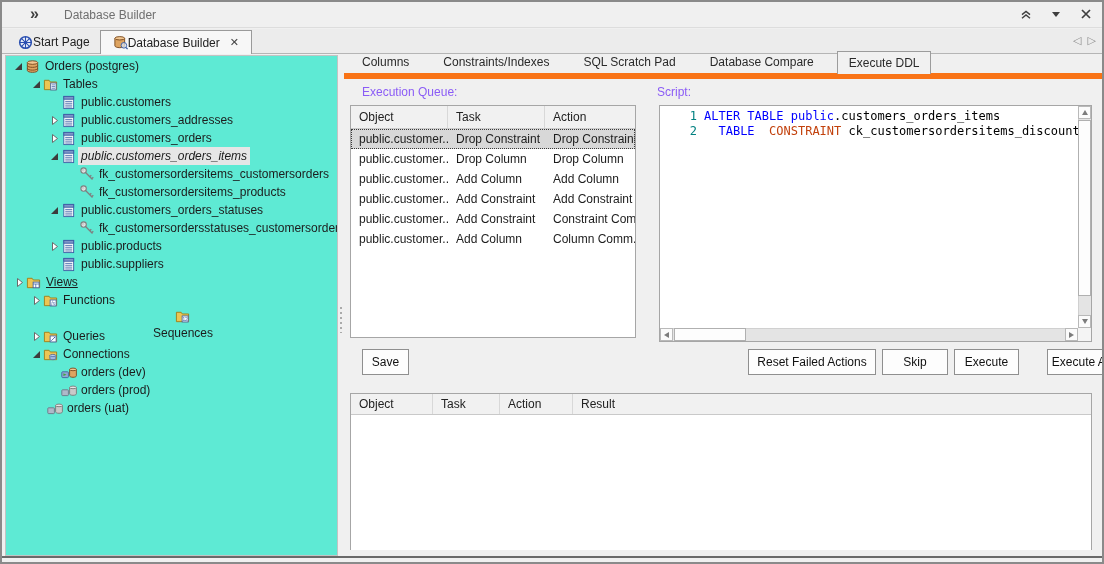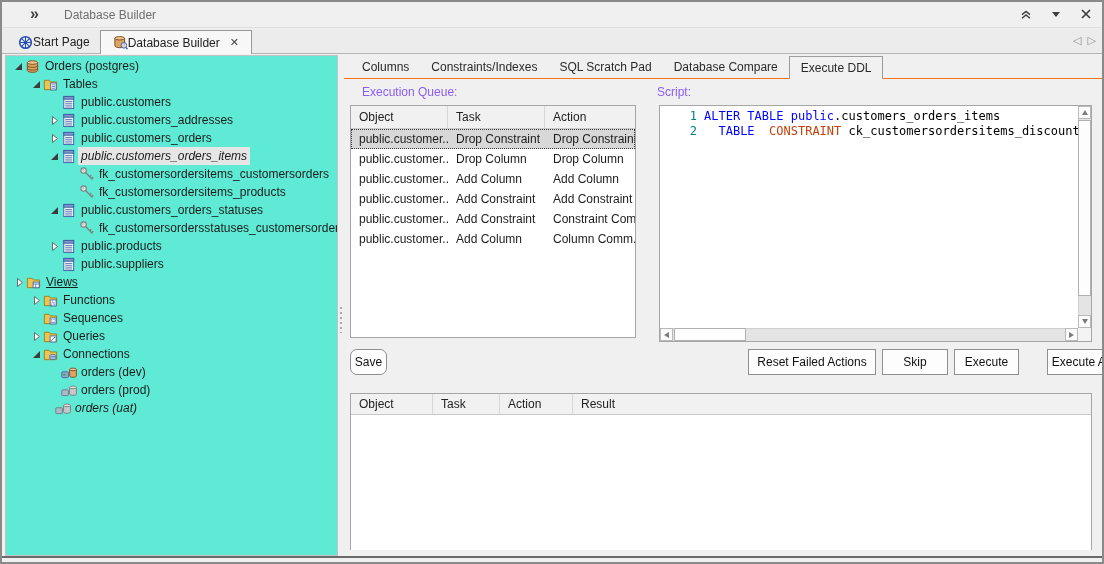--- a/index.html
+++ b/index.html
@@ -36,21 +36,21 @@
   .t-label { padding:0 3px; }
   .t-label.sel { background:#e6e6e6; }
 
   .splitter { position:absolute; left:336px; top:53px; width:6px; height:501px; background:#f0f0f0; }
   .splitter .grip { position:absolute; left:2px; top:252px; width:2px; height:26px;
                     background-image:repeating-linear-gradient(#aaa 0 2px, transparent 2px 5px); }
 
   
   .right-panel { position:absolute; left:342px; top:52px; width:760px; height:502px; background:#f0f0f0; }
   .panel-tabs { position:absolute; left:0; top:2px; width:100%; height:23px;
-                display:flex; align-items:flex-end; padding-left:7px; border-bottom:1px solid #f97316; }
+                display:flex; align-items:flex-end; padding-left:7px; border-bottom:6px solid #f97316;gap:12px; }
   .ptab { padding:0 11px; height:21px; line-height:21px; color:#2a2a2a; white-space:nowrap; }
   .ptab.active { background:#f1f1f1; border:1px solid #9c9c9c; border-bottom:none;
                  height:23px; line-height:22px; margin-bottom:-1px; }
 
   .section-label { position:absolute; color:#8b5cf6; }
   .eq-label { left:18px; top:31px; }
   .script-label { left:313px; top:31px; }
 
   
   .queue-table { position:absolute; left:6px; top:51px; width:286px; height:233px;
@@ -81,21 +81,21 @@
   .sb-thumb { position:absolute; background:#fdfdfd; border:1px solid #b0b0b0; }
   .tri { width:0; height:0; }
   .tri-up   { border-left:3.5px solid transparent; border-right:3.5px solid transparent; border-bottom:5px solid #7c7c7c; }
   .tri-down { border-left:3.5px solid transparent; border-right:3.5px solid transparent; border-top:5px solid #7c7c7c; }
   .tri-left { border-top:3.5px solid transparent; border-bottom:3.5px solid transparent; border-right:5px solid #7c7c7c; }
   .tri-right{ border-top:3.5px solid transparent; border-bottom:3.5px solid transparent; border-left:5px solid #7c7c7c; }
 
   
   .btn { position:absolute; top:295px; height:26px; background:#fdfdfd; border:1px solid #8f8f8f;
          text-align:center; line-height:24px; color:#111; }
-  .btn-save { left:6px; width:37px;border-radius:7px; }
+  .btn-save { left:18px; width:47px; }
   .btn-reset { left:404px; width:128px; }
   .btn-skip { left:538px; width:66px; }
   .btn-execute { left:610px; width:65px; }
   .btn-execute-all { left:679px; width:69px;margin-left:24px; }
 
   
   .results-table { position:absolute; left:6px; top:339px; width:742px; height:157px;
                    background:#fff; border:1px solid #a6a6a6; }
   .r-header { display:flex; height:21px; background:#f1f1f1; border-bottom:1px solid #c9c9c9; }
   .r-cell { padding-left:8px; line-height:20px; border-right:1px solid #d8d8d8; flex:none;
@@ -348,21 +348,21 @@
         </span>
         <span class="t-icon">
           <svg width="15" height="15" viewBox="0 0 16 16">
             <path d="M1.5 3.5h5l1.3 1.8h6.7v8.2H1.5z" fill="#EDC553" stroke="#A07F1A"></path>
             <rect x="7.6" y="7.4" width="6.4" height="6.4" fill="#fff" stroke="#3D5FA5" stroke-width="0.9"></rect>
             <text x="10.8" y="12.8" font-size="5.6" fill="#3D5FA5" text-anchor="middle" font-style="italic" font-family="serif">fx</text>
           </svg>
         </span>
         <span class="t-label">Functions</span>
       </div>
-      <div class="tree-row" style="padding-left: 23px;">
+      <div class="tree-row" style="padding-left: 23px; flex-direction: column;">
         <span class="expander"></span>
         <span class="t-icon">
           <svg width="15" height="15" viewBox="0 0 16 16">
             <path d="M1.5 3.5h5l1.3 1.8h6.7v8.2H1.5z" fill="#EDC553" stroke="#A07F1A"></path>
             <rect x="7.6" y="7.4" width="6.4" height="6.4" fill="#fff" stroke="#3D5FA5" stroke-width="0.9"></rect>
             <text x="10.8" y="12.6" font-size="5.2" fill="#3D5FA5" text-anchor="middle">12</text>
           </svg>
         </span>
         <span class="t-label">Sequences</span>
       </div>
@@ -412,21 +412,21 @@
         <span class="expander"></span>
         <span class="t-icon">
           <svg width="16" height="16" viewBox="0 0 16 16">
             <rect x="0.8" y="7.8" width="6.6" height="5.8" rx="0.8" fill="#AEB9C9" stroke="#6B7687" stroke-width="0.9"></rect>
             <path d="M8.6 5.4v6.4c0 .9 1.5 1.5 3.4 1.5s3.4-.6 3.4-1.5V5.4" fill="#C9C9C9" stroke="#787878" stroke-width="0.9"></path>
             <ellipse cx="12" cy="5.4" rx="3.4" ry="1.3" fill="#E6E6E6" stroke="#787878" stroke-width="0.9"></ellipse>
           </svg>
         </span>
         <span class="t-label">orders (prod)</span>
       </div>
-      <div class="tree-row" style="padding-left: 35px; font-style: italic;">
+      <div class="tree-row" style="padding-left: 27px;">
         <span class="expander"></span>
         <span class="t-icon">
           <svg width="16" height="16" viewBox="0 0 16 16">
             <rect x="0.8" y="7.8" width="6.6" height="5.8" rx="0.8" fill="#AEB9C9" stroke="#6B7687" stroke-width="0.9"></rect>
             <path d="M8.6 5.4v6.4c0 .9 1.5 1.5 3.4 1.5s3.4-.6 3.4-1.5V5.4" fill="#C9C9C9" stroke="#787878" stroke-width="0.9"></path>
             <ellipse cx="12" cy="5.4" rx="3.4" ry="1.3" fill="#E6E6E6" stroke="#787878" stroke-width="0.9"></ellipse>
           </svg>
         </span>
         <span class="t-label">orders (uat)</span>
       </div>

